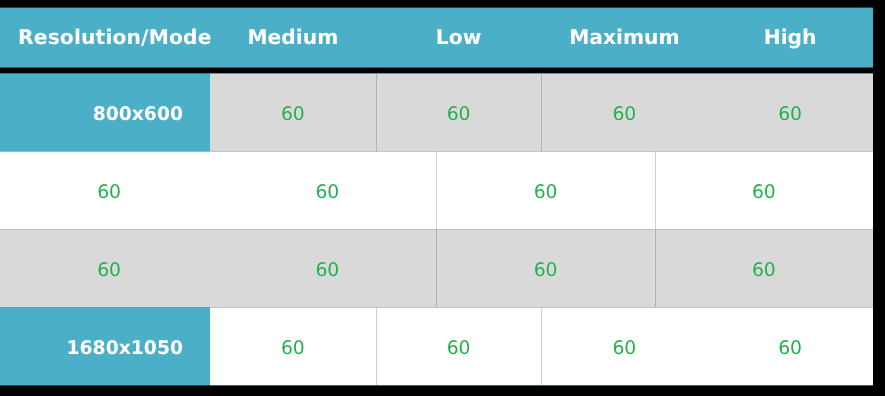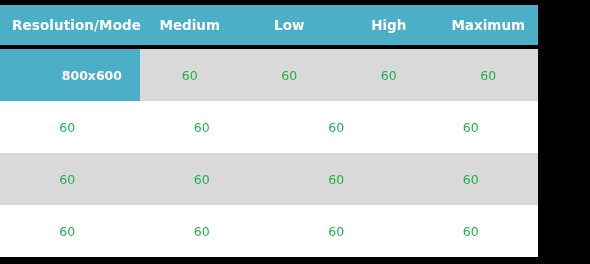--- a/index.html
+++ b/index.html
@@ -11,21 +11,21 @@
     width: 590px;
     height: 264px;
     overflow: hidden;
     font-family: "DejaVu Sans", sans-serif;
   }
 
   .table-frame {
     position: absolute;
     left: 0;
     top: 5px;
-    width: 538px;
+    width: 582px;
     height: 252px;
     background: #0c4a6e;
     overflow: hidden;
   }
 
   
   .header-row {
     display: flex;
     height: 44px;
     background: #4cafc8;
@@ -88,22 +88,22 @@
 </style>
 </head>
 <body>
 
 <div class="table-frame">
 
   <div class="header-row">
     <div class="cell first">Resolution/Mode</div>
     <div class="cell metric">Medium</div>
     <div class="cell metric">Low</div>
+    <div class="cell metric">Maximum</div>
     <div class="cell metric">High</div>
-    <div class="cell metric">Maximum</div>
   </div>
 
   <div class="body-rows">
 
     <div class="data-row shaded">
       <div class="row-label">800x600</div>
       <div class="value-cell">60</div>
       <div class="value-cell">60</div>
       <div class="value-cell">60</div>
       <div class="value-cell">60</div>
@@ -117,20 +117,21 @@
     </div>
 
     <div class="data-row shaded">
       <div class="value-cell">60</div>
       <div class="value-cell">60</div>
       <div class="value-cell">60</div>
       <div class="value-cell">60</div>
     </div>
 
     <div class="data-row plain">
+      <div class="row-label">1680x1050</div>
       <div class="value-cell">60</div>
       <div class="value-cell">60</div>
       <div class="value-cell">60</div>
       <div class="value-cell">60</div>
     </div>
 
   </div>
 </div>
 
 </body></html>

